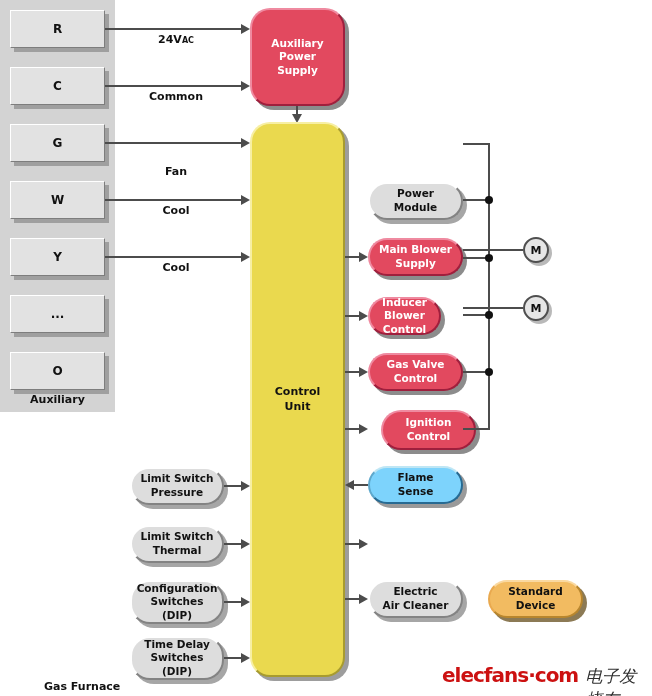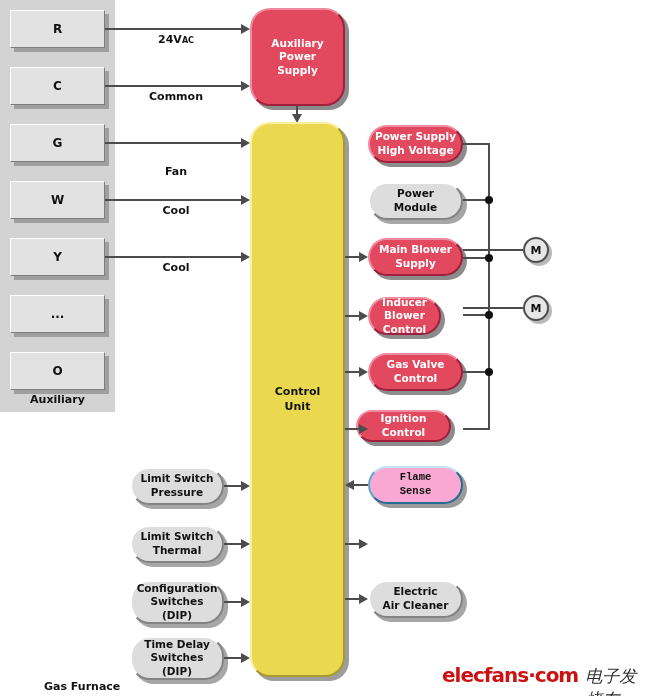--- a/index.html
+++ b/index.html
@@ -14,21 +14,21 @@
     font-weight:bold; font-size:10.5px; line-height:1.3; white-space:pre-line;border-radius:20px;
   }
   .term-btn {
     position:absolute; box-sizing:border-box; left:10px; width:95px; height:38px;
     display:flex; align-items:center; justify-content:center;
     background:#e2e2e2; border:1px solid; border-color:#ffffff #7d7d7d #7d7d7d #ffffff;
     box-shadow:4px 4px 0 #9f9f9f; font-weight:bold; font-size:12px; color:#111;
   }
   .redbox   { background:#e2495f; color:#fff; border:2px solid; border-color:#ef8aa0 #9f1f3d #9f1f3d #ef8aa0; box-shadow:4px 4px 0 rgba(45,45,45,0.55); }
   .graybox  { background:#dddddd; color:#111; border:2px solid; border-color:#ffffff #838383 #838383 #ffffff; box-shadow:4px 4px 0 #a6a6a6; }
-  .bluebox  { background:#f9a8d4; color:#111; border:2px solid; border-color:#bfe6f4 #276a92 #276a92 #5ea8cc; box-shadow:4px 4px 0 #9a9a9a;font-family:Liberation Mono, monospace; }
+  .bluebox  { background:#7dd3fc; color:#111; border:2px solid; border-color:#bfe6f4 #276a92 #276a92 #5ea8cc; box-shadow:4px 4px 0 #9a9a9a; }
   .yellowbox{ background:#ead94e; color:#111; border:2px solid; border-color:#f7efa3 #a79b2f #a79b2f #f7efa3; box-shadow:4px 4px 0 rgba(60,60,60,0.5); }
   .orangebox{ background:#f2bb61; color:#111; border:2px solid; border-color:#fad9a0 #b8862e #b8862e #e9a94f; box-shadow:4px 4px 0 #8c7a55; }
 
   .hline { position:absolute; height:2px; background:#4c4c4c; }
   .vline { position:absolute; width:2px;  background:#4c4c4c; }
   .ah-right { position:absolute; width:0; height:0; border-top:5px solid transparent; border-bottom:5px solid transparent; border-left:9px solid #4c4c4c; }
   .ah-left  { position:absolute; width:0; height:0; border-top:5px solid transparent; border-bottom:5px solid transparent; border-right:9px solid #4c4c4c; }
   .ah-down  { position:absolute; width:0; height:0; border-left:5px solid transparent; border-right:5px solid transparent; border-top:9px solid #4c4c4c; }
   .dot { position:absolute; width:8px; height:8px; border-radius:50%; background:#111; }
 
@@ -79,31 +79,29 @@
   <div class="sig-label" style="top:261px"><span>Cool</span></div>
 
   <div class="box redbox" style="left:250px; top:8px; width:95px; height:98px;">Auxiliary
 Power
 Supply</div>
   <div class="vline" style="left:296px; top:106px; height:9px;"></div>
   <div class="ah-down" style="left:292px; top:114px;"></div>
   <div class="box yellowbox" style="left:250px; top:122px; width:95px; height:555px; font-size:11px;">Control
 Unit</div>
 
-  <div class="box redbox" style="left:368px; top:125px; width:95px; height:38px;">Power Supply
-High Voltage</div>
   <div class="box graybox" style="left:368px; top:182px; width:95px; height:38px;">Power
 Module</div>
   <div class="box redbox" style="left:368px; top:238px; width:95px; height:38px;">Main Blower
 Supply</div>
   <div class="box redbox" style="left:368px; top:297px; width:73px; height:38px;">Inducer Blower
 Control</div>
   <div class="box redbox" style="left:368px; top:353px; width:95px; height:38px;">Gas Valve
 Control</div>
-  <div class="box redbox" style="left:356px; top:410px; width:95px; height:32px;">Ignition
+  <div class="box redbox" style="left:381px; top:410px; width:95px; height:40px;">Ignition
 Control</div>
   <div class="box bluebox" style="left:368px; top:466px; width:95px; height:38px;">Flame
 Sense</div>
   <div class="box graybox" style="left:368px; top:580px; width:95px; height:38px;">Electric
 Air Cleaner</div>
 
   <div class="hline" style="left:345px; top:256px; width:14px;"></div>
   <div class="ah-right" style="left:359px; top:252px;"></div>
   <div class="hline" style="left:345px; top:315px; width:14px;"></div>
   <div class="ah-right" style="left:359px; top:311px;"></div>
@@ -148,20 +146,22 @@
 
   <div class="hline" style="left:224px; top:485px; width:17px;"></div>
   <div class="ah-right" style="left:241px; top:481px;"></div>
   <div class="hline" style="left:224px; top:543px; width:17px;"></div>
   <div class="ah-right" style="left:241px; top:539px;"></div>
   <div class="hline" style="left:224px; top:601px; width:17px;"></div>
   <div class="ah-right" style="left:241px; top:597px;"></div>
   <div class="hline" style="left:224px; top:657px; width:17px;"></div>
   <div class="ah-right" style="left:241px; top:653px;"></div>
 
+  <div class="box orangebox" style="left:488px; top:580px; width:95px; height:38px;">Standard
+Device</div>
 
   <div class="diagram-title">Gas Furnace</div>
   <div class="watermark">
     <span class="wm-site">elecfans·com</span>
     <span class="wm-cn">电子发烧友</span>
   </div>
 
 </div>
 
 </body></html>

